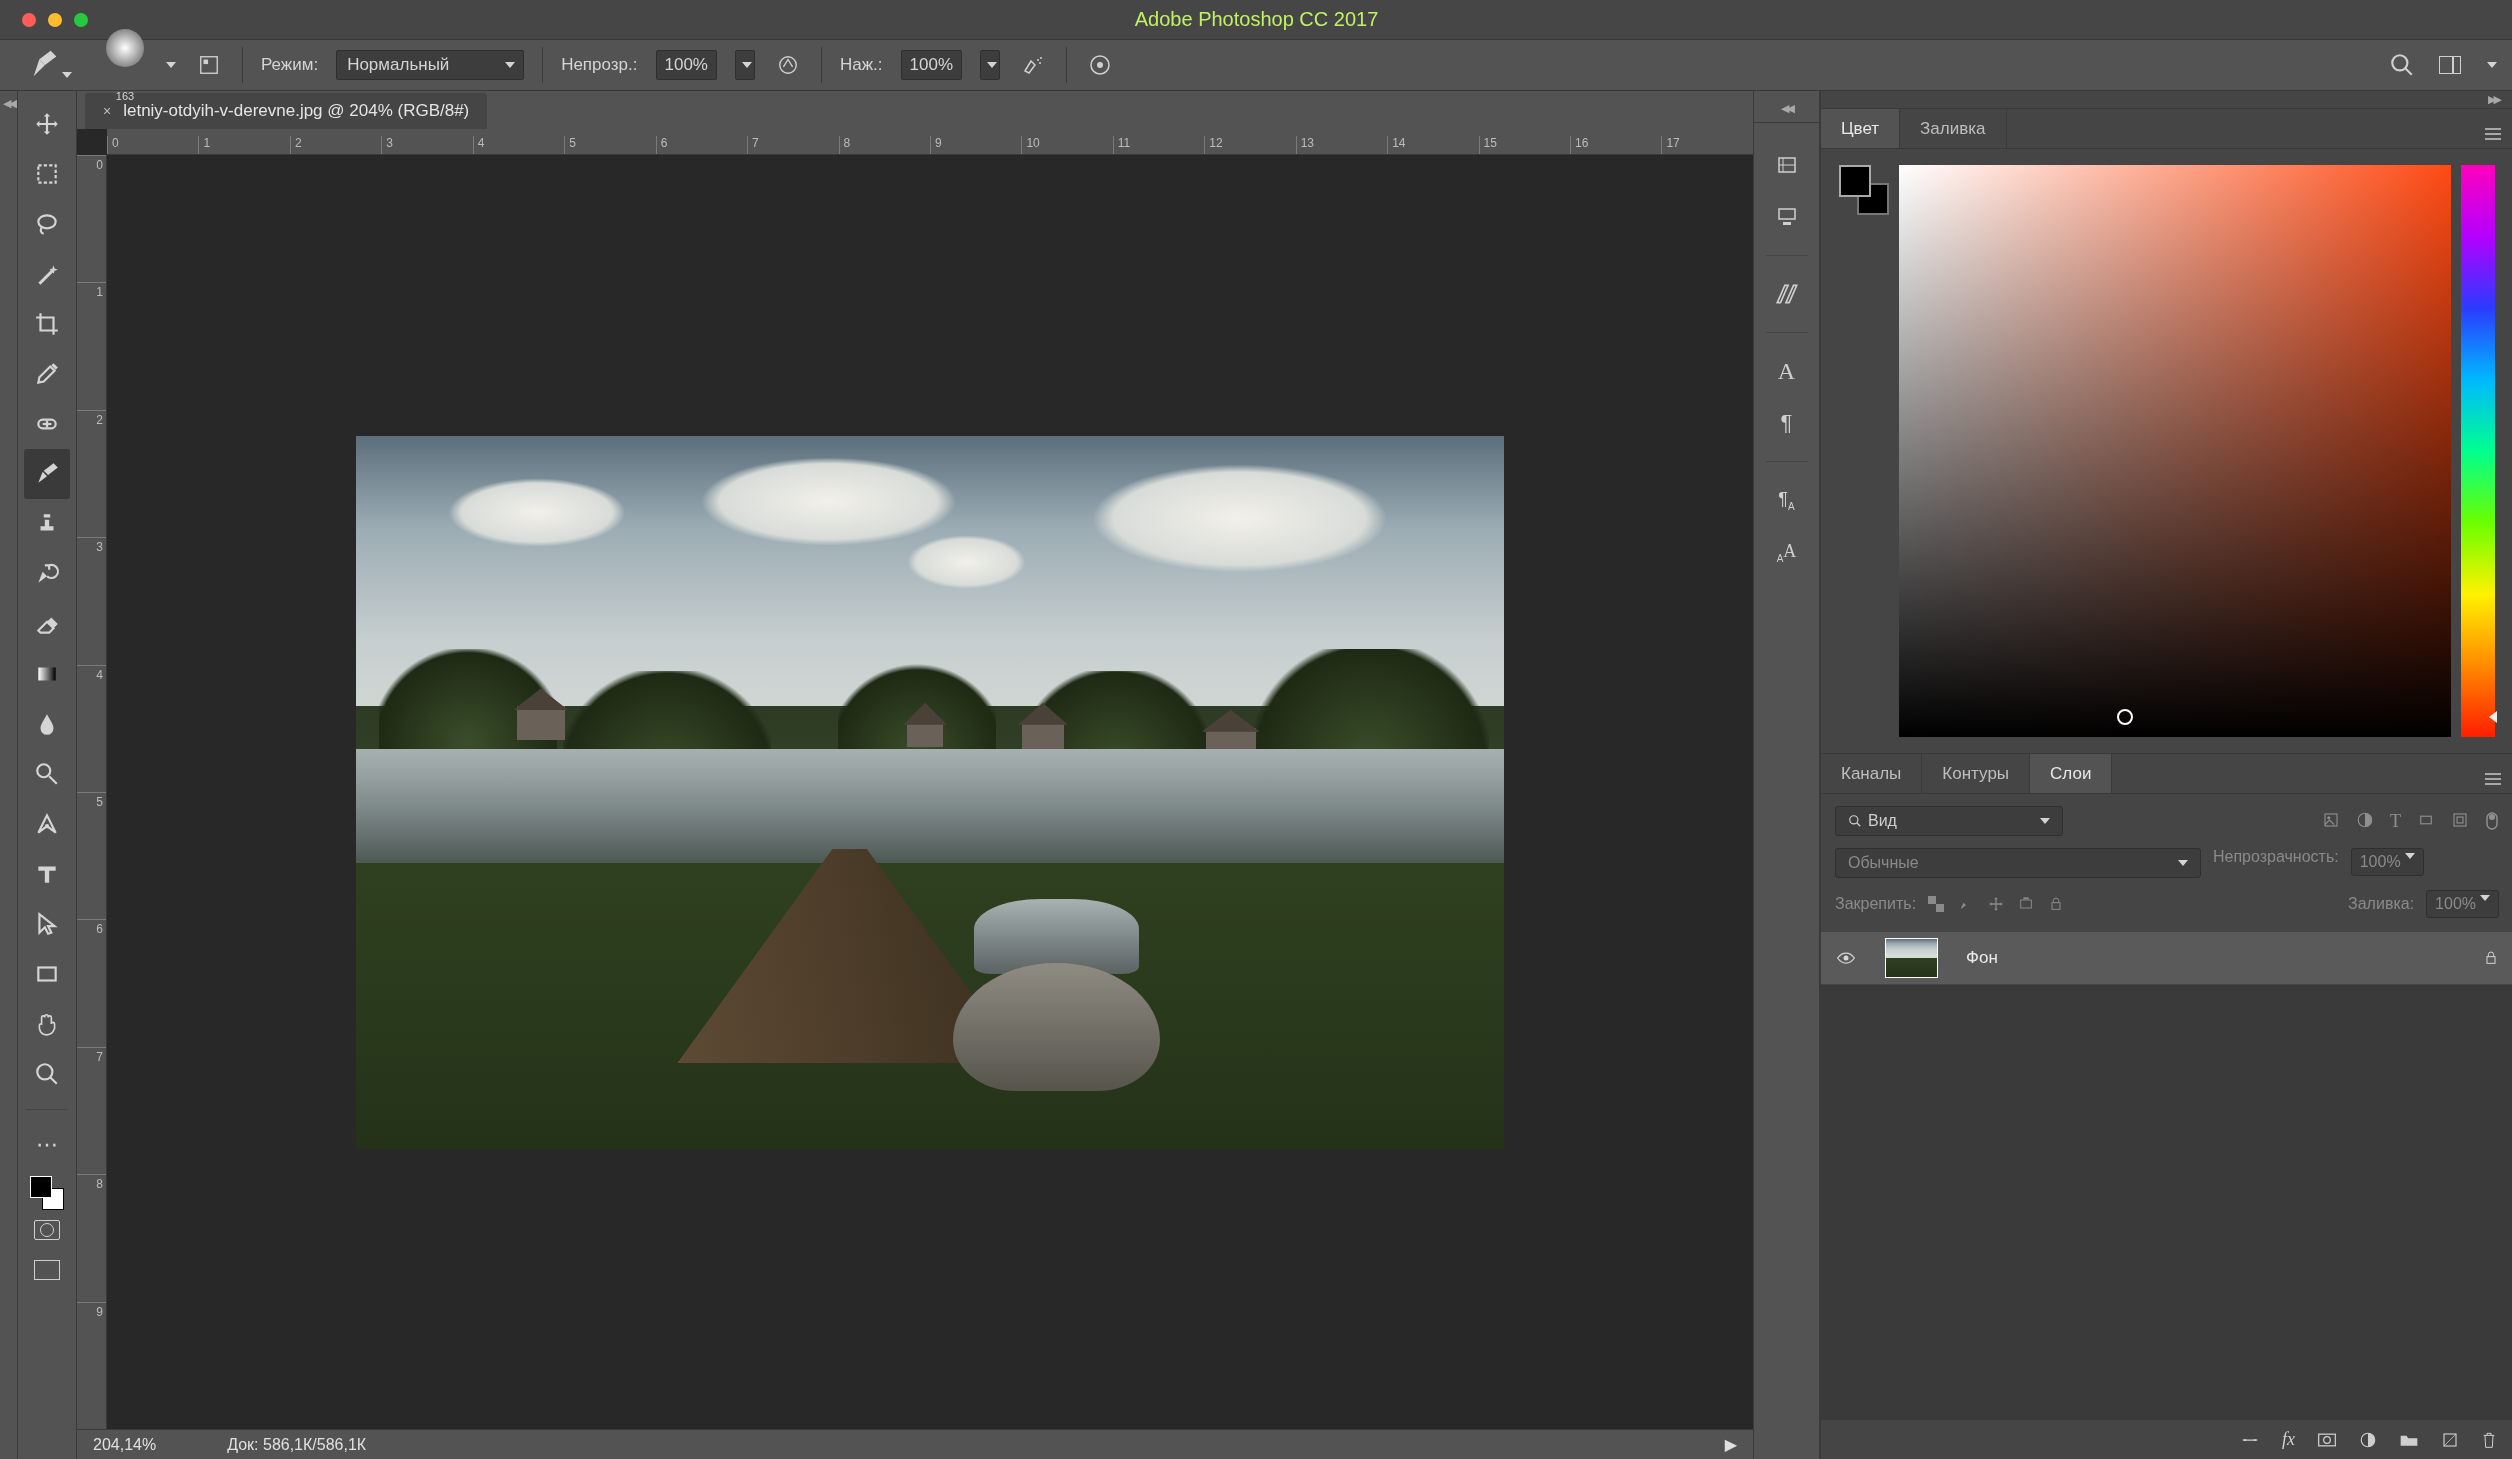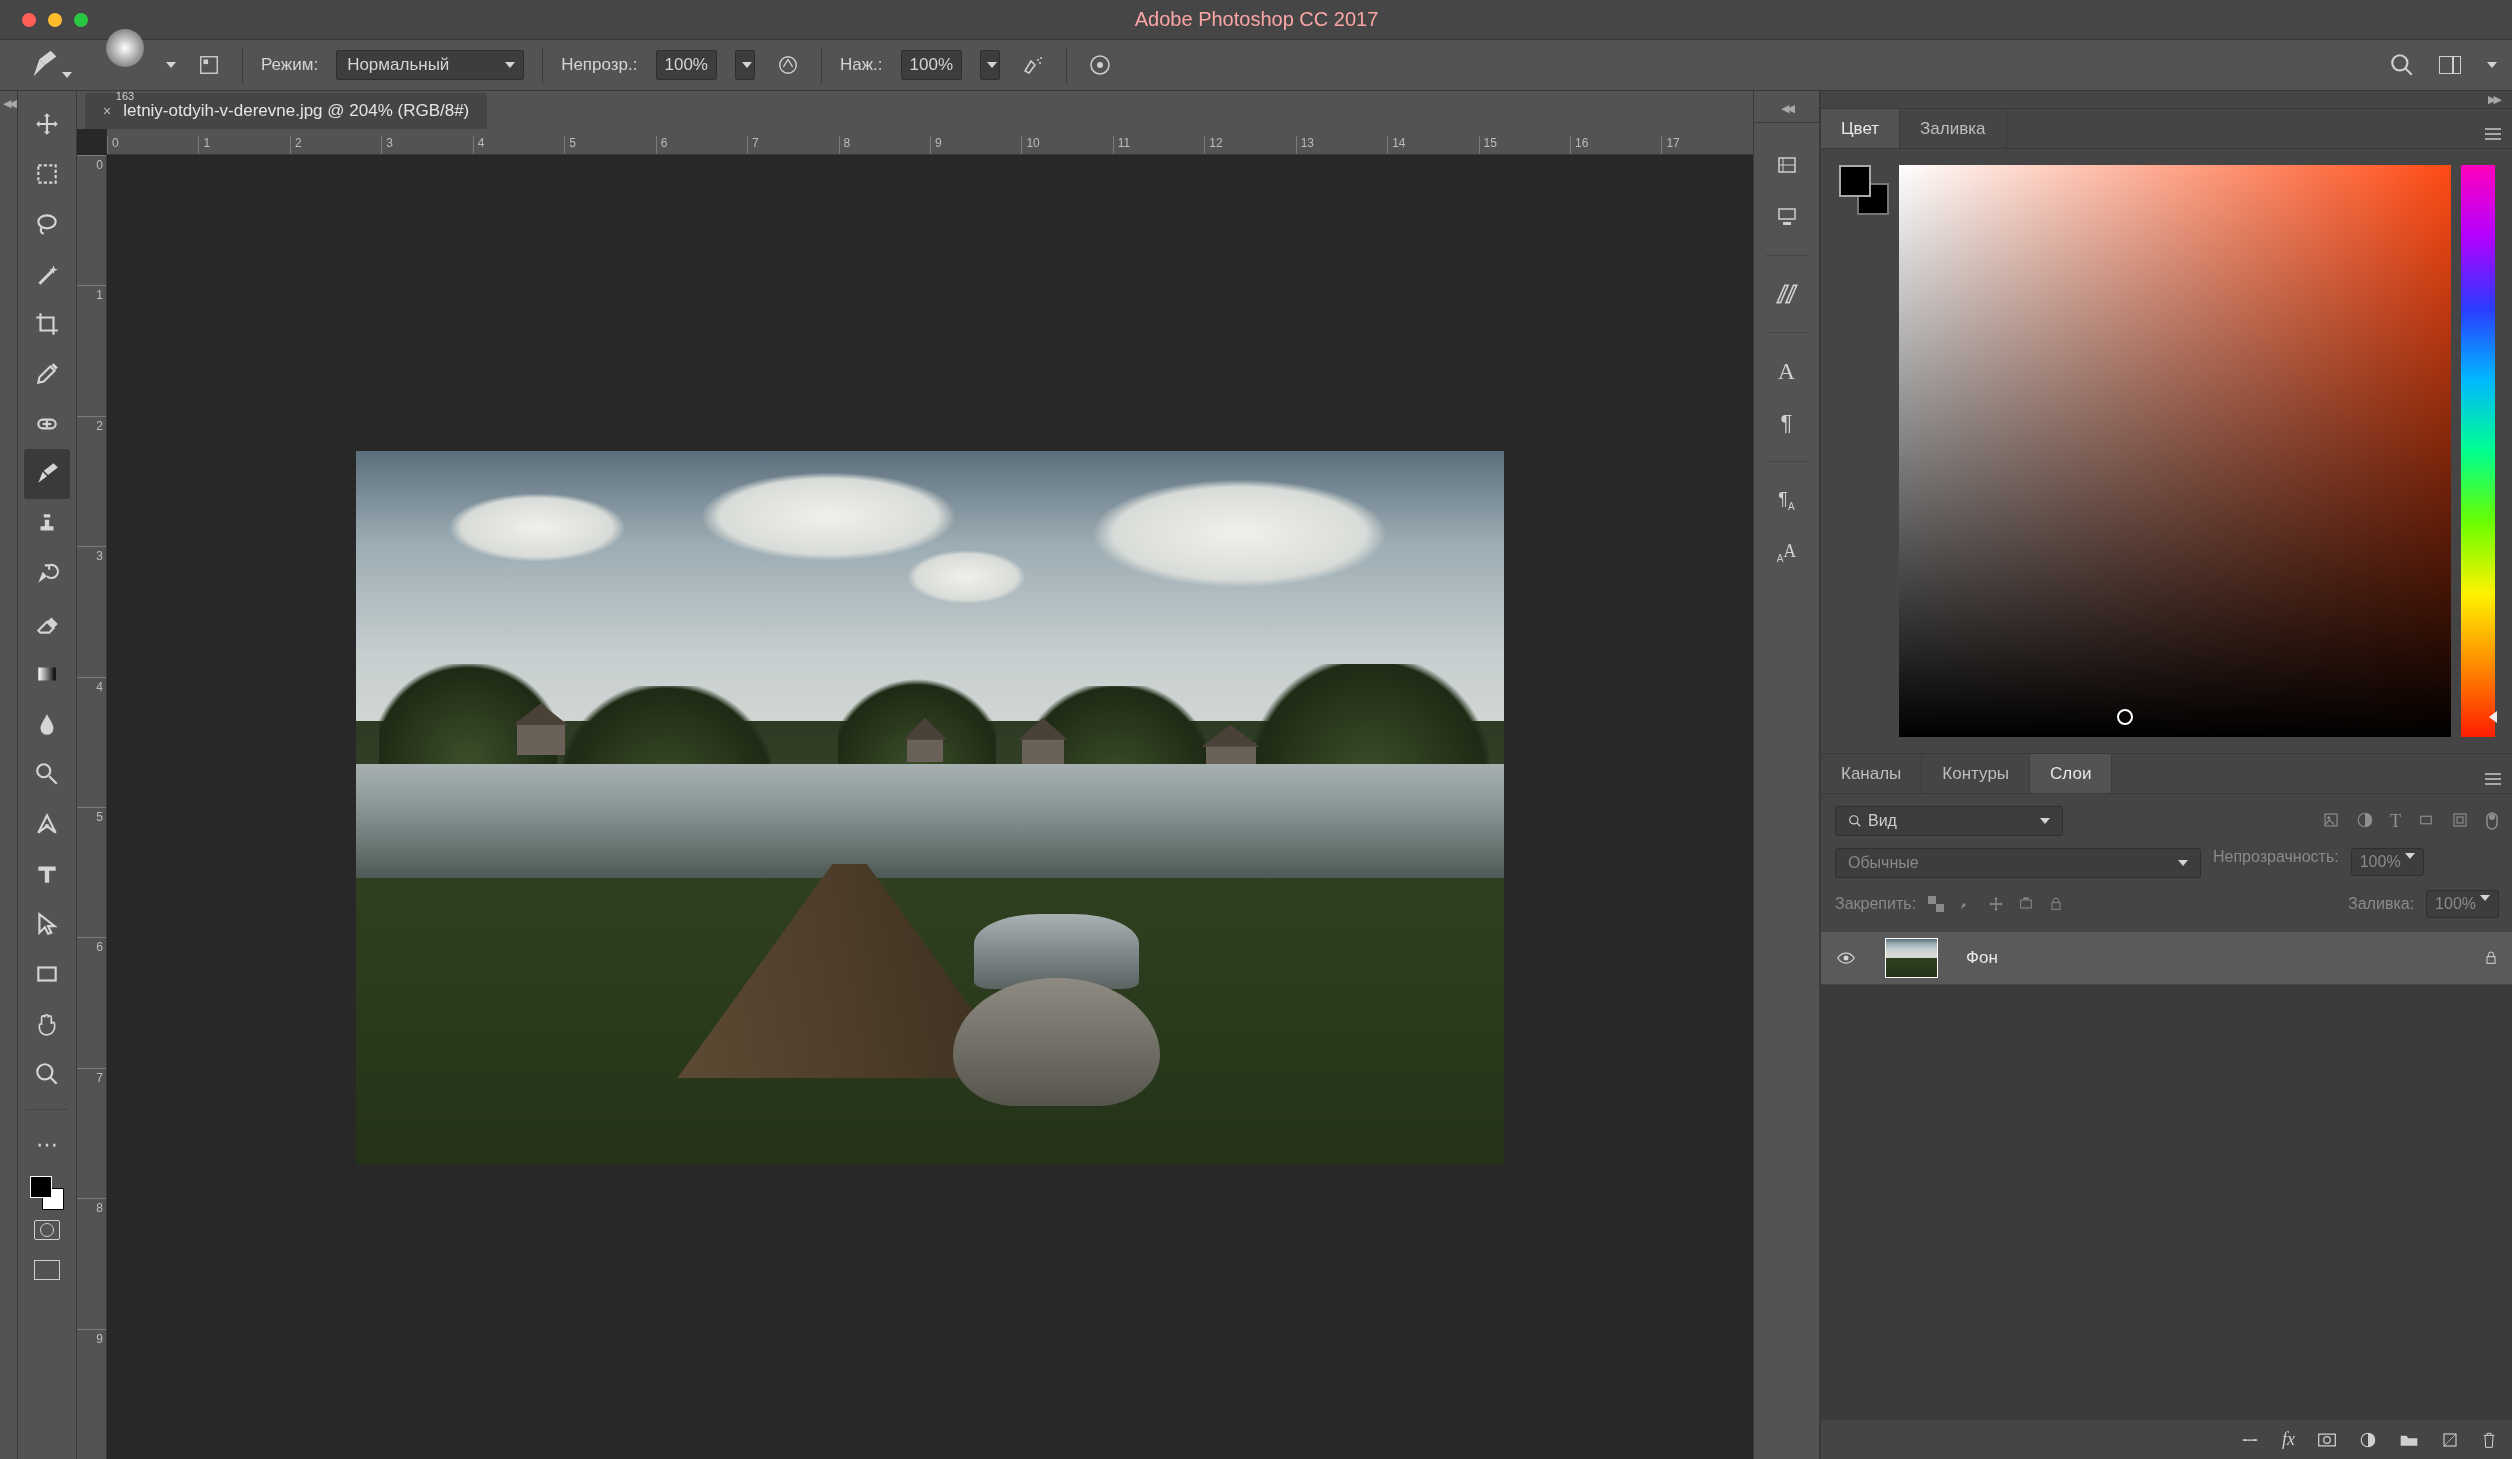--- a/index.html
+++ b/index.html
@@ -6,21 +6,21 @@
 body { background: #535353; color: #d4d4d4; font-size: 12px; overflow: hidden; user-select: none; }
 .app { width: 2513px; height: 1459px; display: flex; flex-direction: column; background: #535353; }
 
 
 .titlebar { height: 40px; background: #464646; display: flex; align-items: center; position: relative; border-bottom: 1px solid #383838; }
 .traffic-lights { display: flex; gap: 12px; padding-left: 22px; }
 .tl { width: 14px; height: 14px; border-radius: 50%; }
 .tl-close { background: #ff5f57; }
 .tl-min { background: #ffbd2e; }
 .tl-max { background: #28c940; }
-.titlebar-title { position: absolute; left: 50%; transform: translateX(-50%); font-size: 20px; color: #fca5a5; }
+.titlebar-title { position: absolute; left: 50%; transform: translateX(-50%); font-size: 20px; color: #bef264; }
 
 
 .options-bar { height: 51px; background: #535353; display: flex; align-items: center; padding: 0 16px 0 28px; gap: 18px; border-bottom: 1px solid #383838; }
 .tool-slot { width: 34px; height: 34px; display: flex; align-items: center; justify-content: center; color: #d4d4d4; position: relative; }
 .brush-preview { width: 38px; height: 38px; background: radial-gradient(circle, #fff 0%, #888 70%, #535353 100%); border-radius: 50%; }
 .brush-wrap { display: flex; flex-direction: column; align-items: center; position: relative; gap: 21px; }
 .brush-size-label { font-size: 11px; color: #d4d4d4; margin-top: 2px; }
 .caret-down { width: 0; height: 0; border-left: 5px solid transparent; border-right: 5px solid transparent; border-top: 6px solid #d4d4d4; margin-left: 4px; }
 .opt-label { font-size: 17px; color: #d4d4d4; }
 .opt-select { background: #3d3d3d; border: 1px solid #2f2f2f; color: #d4d4d4; height: 30px; padding: 0 28px 0 10px; font-size: 17px; border-radius: 2px; position: relative; display: flex; align-items: center; min-width: 188px; }
@@ -423,20 +423,25 @@
             <div class="lake"></div>
             <div class="lake-reflect"></div>
             <div class="grass"></div>
             <div class="dock"></div>
             <div class="boat">
                 <div class="boat-wind"></div>
                 <div class="boat-body"></div>
               </div>
           </div>
         </div>
+      </div>
+      <div class="statusbar">
+        <span>204,14%</span>
+        <span>Док: 586,1К/586,1К</span>
+        <span class="status-right-caret">▶</span>
       </div>
     </div>
 
     <div class="mid-dock">
       <div class="collapse">◀◀</div>
       <div class="mid-btn">
           <svg width="24" height="24" viewBox="0 0 24 24">
             <rect x="4" y="5" width="16" height="14" fill="none" stroke="#cfcfcf" stroke-width="1.5"></rect>
             <path d="M8 5 L8 19 M4 12 L20 12" stroke="#cfcfcf" stroke-width="1"></path>
           </svg>

